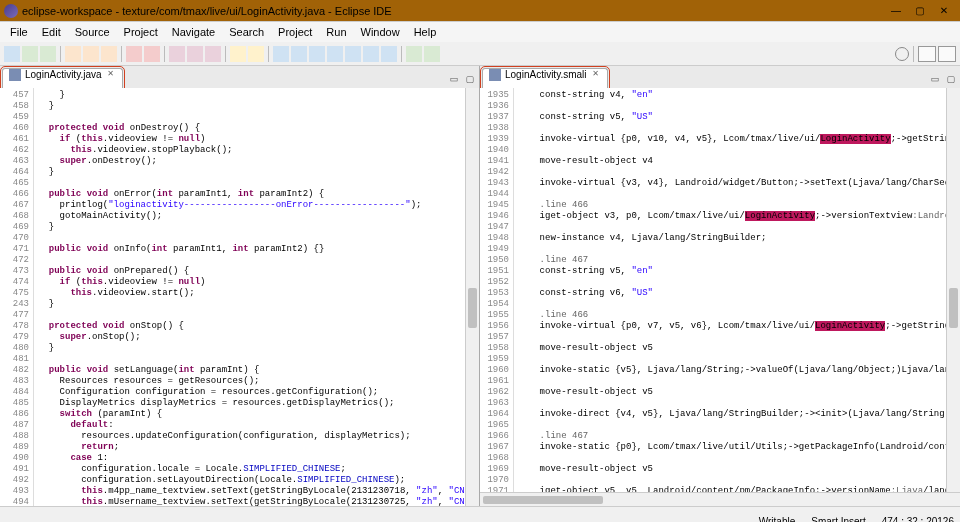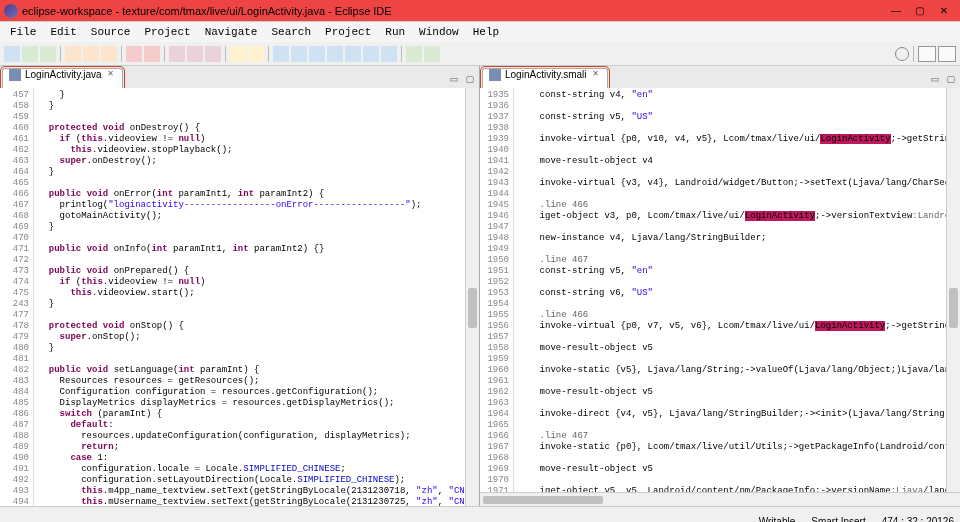--- a/index.html
+++ b/index.html
@@ -1,22 +1,22 @@
 <!DOCTYPE html>
 <html><head>
   <meta charset="utf-8">
   <style>
     * { margin: 0; padding: 0; box-sizing: border-box; }
     body { font-family: "Segoe UI", Tahoma, sans-serif; font-size: 11px; background: #f0f0f0; overflow: hidden; width: 960px; height: 522px; }
-    .titlebar { height: 22px; background: #ef4444; display: flex; align-items: center; padding: 0 4px; border-bottom: 1px solid #ccc; }
+    .titlebar { height: 22px; background: #a16207; display: flex; align-items: center; padding: 0 4px; border-bottom: 1px solid #ccc; }
     .titlebar .icon { width: 14px; height: 14px; margin-right: 4px; background: linear-gradient(135deg,#4a3c8c,#7a6cbc); border-radius: 50%; }
     .titlebar .title { flex: 1; font-size: 11px; }
     .titlebar .btn { width: 24px; height: 18px; display: flex; align-items: center; justify-content: center; font-size: 10px; }
     .menubar { height: 20px; background: #f5f5f5; display: flex; align-items: center; padding: 0 4px; gap: 2px; font-size: 11px; }
-    .menubar .item { padding: 2px 6px; cursor: default; font-family: Liberation Mono, monospace; }
+    .menubar .item { padding: 2px 6px; cursor: default; }
     .toolbar { height: 24px; background: #f0f0f0; display: flex; align-items: center; padding: 0 4px; gap: 2px; border-bottom: 1px solid #ccc; }
     .toolbar .tb { width: 16px; height: 16px; border: 1px solid transparent; display: inline-block; }
     .toolbar .tb.a1{background:#cfe2f3}.toolbar .tb.a2{background:#d9ead3}.toolbar .tb.a3{background:#fce5cd}
     .toolbar .tb.a4{background:#f4cccc}.toolbar .tb.a5{background:#ead1dc}.toolbar .tb.a6{background:#fff2cc}
     .toolbar .sep { width: 1px; height: 16px; background: #bbb; margin: 0 2px; }
     .toolbar .spacer { flex: 1; }
     .toolbar .search { width: 14px; height: 14px; border: 1px solid #888; border-radius: 50%; position: relative; }
     .toolbar .persp { width: 18px; height: 16px; border: 1px solid #999; background: #fafafa; }
     .editors { display: flex; height: 440px; background: #fff; }
     .pane { width: 50%; display: flex; flex-direction: column; border-right: 1px solid #aaa; }

